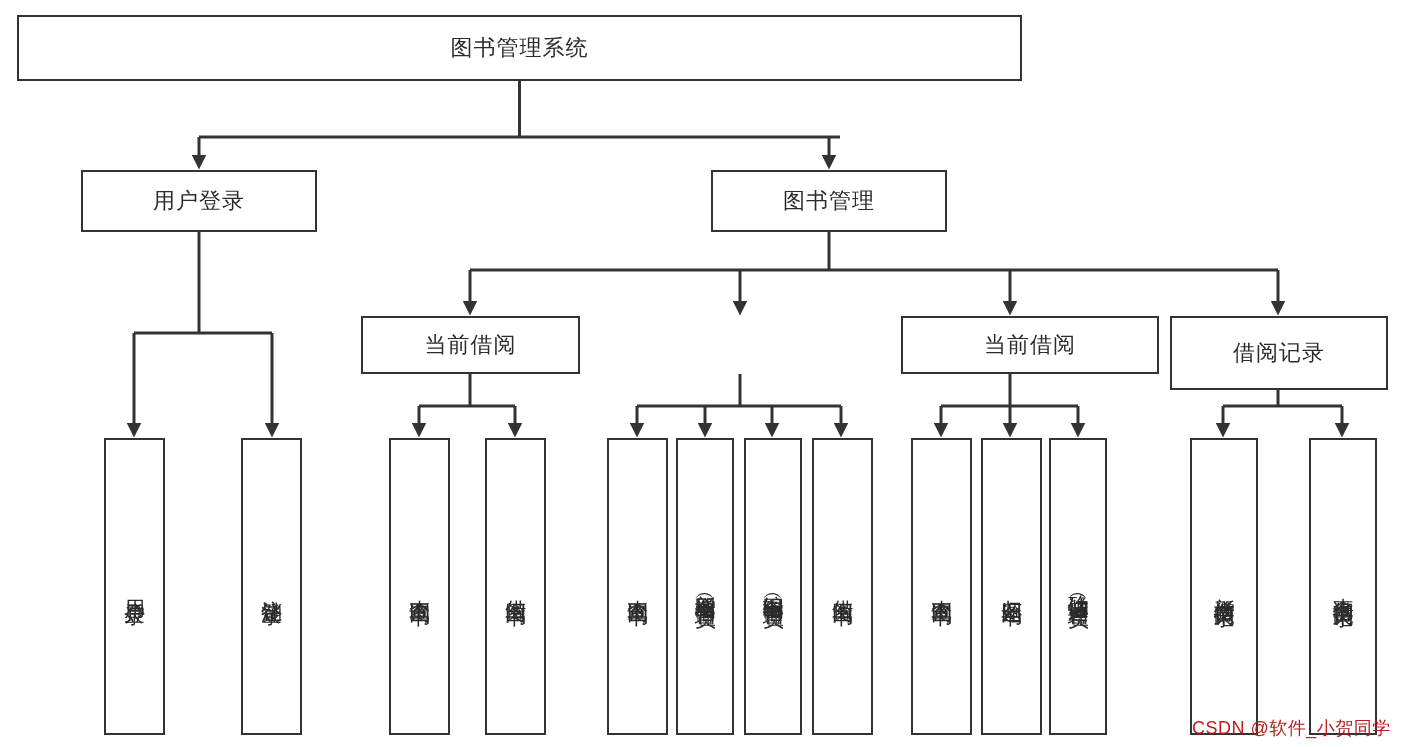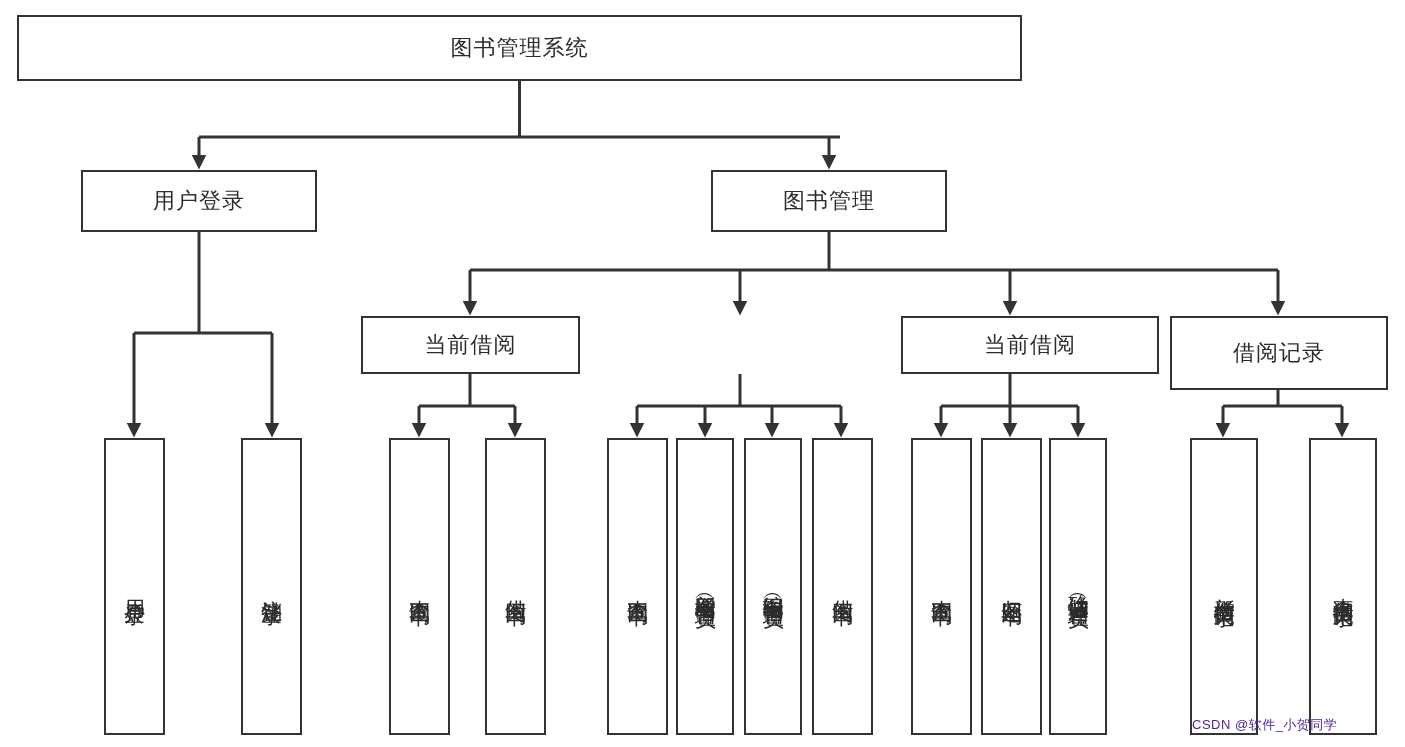--- a/index.html
+++ b/index.html
@@ -49,22 +49,22 @@
     padding-bottom: 4px;
     white-space: nowrap;
   }
   .node-v-inner {
     writing-mode: vertical-rl;
     text-orientation: upright;
     display: block;
   }
   .watermark {
     position: absolute;
-    font-size: 13px;
-    color: #4c1d95;
+    font-size: 18px;
+    color: #b91c1c;
     white-space: nowrap;
     letter-spacing: 0.5px;
   }
 </style>
 </head>
 <body>
 
 <div id="canvas">
 
   <svg id="svg-layer" viewBox="0 0 1405 747" xmlns="http://www.w3.org/2000/svg">

